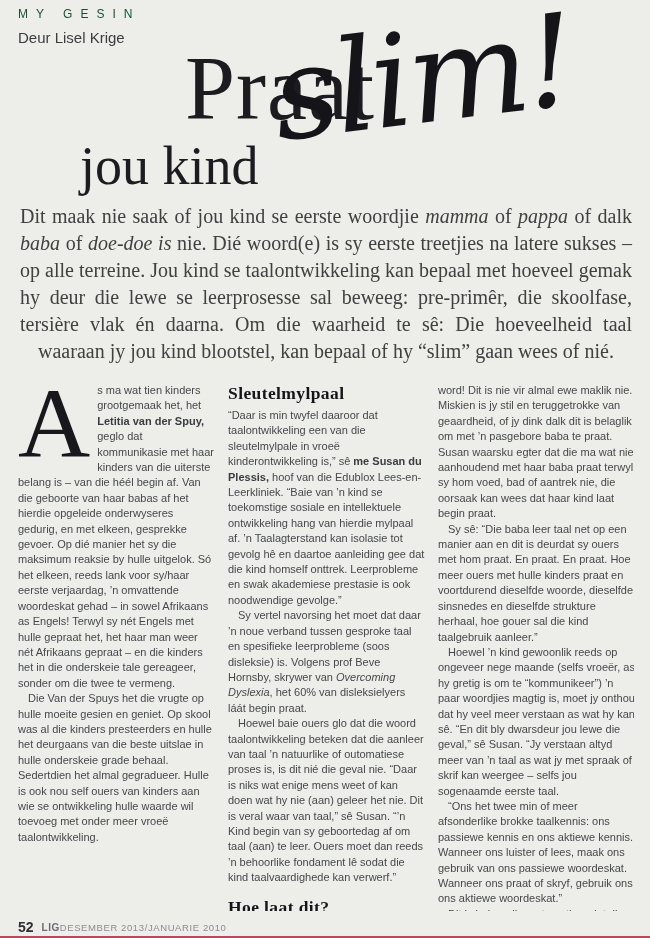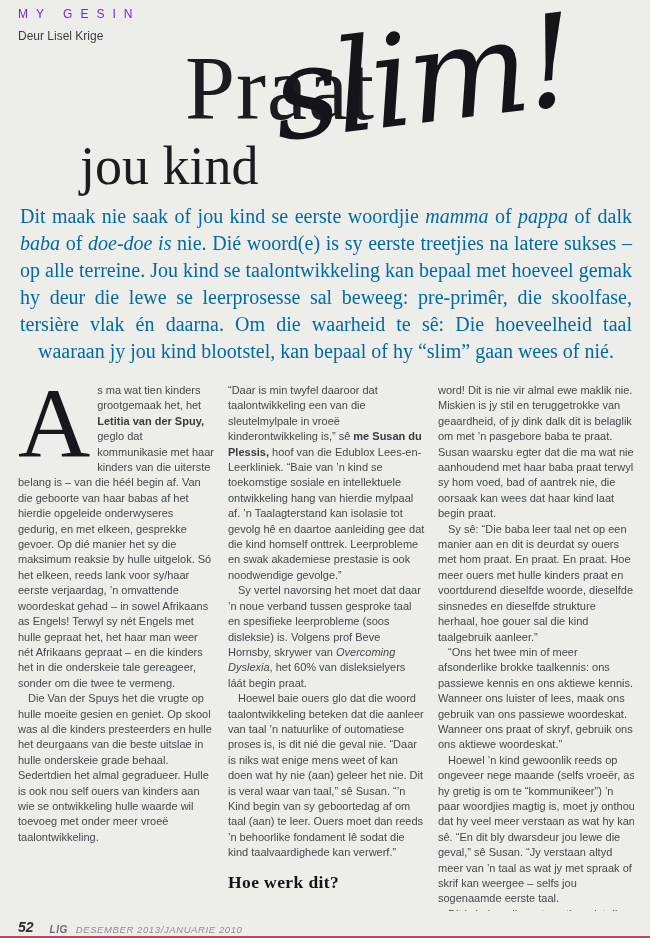--- a/index.html
+++ b/index.html
@@ -14,25 +14,25 @@
   .page{
     position:relative;
     width:650px;height:938px;
     background:linear-gradient(180deg,#f2f2ef 0%,var(--paper) 6%,#ecedе9 60%,#eaebe7 100%);
     background-color:var(--paper);
     overflow:hidden;
     font-family:"Liberation Sans",sans-serif;
   }
   .kicker{
     position:absolute;top:7px;left:18px;
-    font-size:12px;letter-spacing:8px;color:#6d28d9;font-weight:400;
+    font-size:12px;letter-spacing:8px;color:#14532d;font-weight:400;
   }
   .byline{
     position:absolute;top:29px;left:18px;
-    font-size:12px;color:#3c3c40;
+    font-size:15px;color:#3c3c40;
   }
   .title-praat{
     position:absolute;top:44px;left:60px;width:440px;
     text-align:center;
     font-family:"Liberation Serif",serif;
     font-size:90px;line-height:1;color:var(--ink);
     letter-spacing:1px;
   }
   .title-joukind{
     position:absolute;top:139px;left:80px;width:250px;
@@ -44,21 +44,21 @@
     font-family:"DejaVu Serif",serif;
     font-style:italic;font-weight:400;
     font-size:128px;line-height:1.1;color:#141419;
     transform:rotate(-7deg);
     transform-origin:left bottom;
     letter-spacing:-4px;
   }
   .intro{
     position:absolute;top:203px;left:20px;width:612px;
     font-family:"Liberation Serif",serif;
-    font-size:20px;line-height:27px;color:#0369a1;
+    font-size:20px;line-height:27px;color:#404040;
     text-align:justify;text-align-last:center;
   }
   .columns{
     position:absolute;top:383px;left:18px;width:616px;height:528px;
     display:flex;gap:13px;overflow:hidden;
   }
   .col{width:197px;flex:0 0 197px;}
   .col p{
     font-size:11px;line-height:15.4px;color:var(--body);
     text-align:left;
@@ -75,21 +75,21 @@
   .col h2{
     font-family:"Liberation Serif",serif;
     font-size:17.5px;font-weight:bold;color:#141419;
     letter-spacing:0.4px;
     margin:0 0 4px 0;
   }
   .col h2.h2-mid{margin-top:11px;}
   .col b{color:#3a3c40;text-align:right;}
   .footer{
     position:absolute;top:919px;left:18px;
-    display:flex;align-items:flex-end;gap:8px;font-style:italic;
+    display:flex;align-items:center;
   }
   .footer .pageno{font-size:14px;font-weight:bold;color:#2e2e33;}
   .footer .mag{font-size:10px;font-weight:bold;color:#6a6a72;letter-spacing:0.5px;margin-left:8px;}
   .footer .issue{font-size:9.5px;color:var(--muted);letter-spacing:0.6px;}
   .bottom-rule{
     position:absolute;left:0;right:0;bottom:0;height:2px;
     background:var(--accent);
   }
 </style>
 </head>
@@ -107,32 +107,33 @@
   <p class="intro"><span>Dit maak nie saak of jou kind se eerste woordjie </span><i>mamma</i><span> of </span><i>pappa</i><span> of dalk </span><i>baba</i><span> of </span><i>doe-doe is</i><span> nie. Dié woord(e) is sy eerste treetjies na latere sukses – op alle terreine. Jou kind se taalontwikkeling kan bepaal met hoeveel gemak hy deur die lewe se leerprosesse sal beweeg: pre-primêr, die skoolfase, tersière vlak én daarna. Om die waarheid te sê: Die hoeveelheid taal waaraan jy jou kind blootstel, kan bepaal of hy “slim” gaan wees of nié.</span></p>
 
   <div class="columns">
 
     <div class="col">
       <p><span class="dropcap">A</span><span>s ma wat tien kinders grootgemaak het, het </span><b>Letitia van der Spuy,</b><span> geglo dat kommunikasie met haar kinders van die uiterste belang is – van die héél begin af. Van die geboorte van haar babas af het hierdie opgeleide onderwyseres gedurig, en met elkeen, gesprekke gevoer. Op dié manier het sy die maksimum reaksie by hulle uitgelok. Só het elkeen, reeds lank voor sy/haar eerste verjaardag, ’n omvattende woordeskat gehad – in sowel Afrikaans as Engels! Terwyl sy nét Engels met hulle gepraat het, het haar man weer nét Afrikaans gepraat – en die kinders het in die onderskeie tale gereageer, sonder om die twee te vermeng.</span></p>
       <p>Die Van der Spuys het die vrugte op hulle moeite gesien en geniet. Op skool was al die kinders presteerders en hulle het deurgaans van die beste uitslae in hulle onderskeie grade behaal. Sedertdien het almal gegradueer. Hulle is ook nou self ouers van kinders aan wie se ontwikkeling hulle waarde wil toevoeg met onder meer vroeë taalontwikkeling.</p>
     </div>
 
     <div class="col">
+      <h2>Sleutelmylpaal</h2>
       <p><span>“Daar is min twyfel daaroor dat taalontwikkeling een van die sleutelmylpale in vroeë kinderontwikkeling is,” sê </span><b>me Susan du Plessis,</b><span> hoof van die Edublox Lees-en-Leerkliniek. “Baie van ’n kind se toekomstige sosiale en intellektuele ontwikkeling hang van hierdie mylpaal af. ’n Taalagterstand kan isolasie tot gevolg hê en daartoe aanleiding gee dat die kind homself onttrek. Leerprobleme en swak akademiese prestasie is ook noodwendige gevolge.”</span></p>
       <p><span>Sy vertel navorsing het moet dat daar ’n noue verband tussen gesproke taal en spesifieke leerprobleme (soos disleksie) is. Volgens prof Beve Hornsby, skrywer van </span><i>Overcoming Dyslexia</i><span>, het 60% van disleksielyers láát begin praat.</span></p>
       <p>Hoewel baie ouers glo dat die woord taalontwikkeling beteken dat die aanleer van taal ’n natuurlike of outomatiese proses is, is dit nié die geval nie. “Daar is niks wat enige mens weet of kan doen wat hy nie (aan) geleer het nie. Dit is veral waar van taal,” sê Susan. “’n Kind begin van sy geboortedag af om taal (aan) te leer. Ouers moet dan reeds ’n behoorlike fondament lê sodat die kind taalvaardighede kan verwerf.”</p>
-      <h2 class="h2-mid">Hoe werk dit?</h2>
+      <h2 class="h2-mid">Hoe laat dit?</h2>
 
     </div>
 
     <div class="col">
       <p>word! Dit is nie vir almal ewe maklik nie. Miskien is jy stil en teruggetrokke van geaardheid, of jy dink dalk dit is belaglik om met ’n pasgebore baba te praat. Susan waarsku egter dat die ma wat nie aanhoudend met haar baba praat terwyl sy hom voed, bad of aantrek nie, die oorsaak kan wees dat haar kind laat begin praat.</p>
       <p>Sy sê: “Die baba leer taal net op een manier aan en dit is deurdat sy ouers met hom praat. En praat. En praat. Hoe meer ouers met hulle kinders praat en voortdurend dieselfde woorde, dieselfde sinsnedes en dieselfde strukture herhaal, hoe gouer sal die kind taalgebruik aanleer.”</p>
+      <p>Hoewel ’n kind gewoonlik reeds op ongeveer nege maande (selfs vroeër, as hy gretig is om te “kommunikeer”) ’n paar woordjies magtig is, moet jy onthou dat hy veel meer verstaan as wat hy kan sê. “En dit bly dwarsdeur jou lewe die geval,” sê Susan. “Jy verstaan altyd meer van ’n taal as wat jy met spraak of skrif kan weergee – selfs jou sogenaamde eerste taal.</p>
       <p>“Ons het twee min of meer afsonderlike brokke taalkennis: ons passiewe kennis en ons aktiewe kennis. Wanneer ons luister of lees, maak ons gebruik van ons passiewe woordeskat. Wanneer ons praat of skryf, gebruik ons ons aktiewe woordeskat.”</p>
-      <p>Hoewel ’n kind gewoonlik reeds op ongeveer nege maande (selfs vroeër, as hy gretig is om te “kommunikeer”) ’n paar woordjies magtig is, moet jy onthou dat hy veel meer verstaan as wat hy kan sê. “En dit bly dwarsdeur jou lewe die geval,” sê Susan. “Jy verstaan altyd meer van ’n taal as wat jy met spraak of skrif kan weergee – selfs jou sogenaamde eerste taal.</p>
       <p>Dit is belangrik om te onthou dat die kind se passiewe woordeskat aangroei as gevolg</p>
     </div>
 
   </div>
 
   <div class="footer">
     <span class="pageno">52</span>
     <span class="mag">LIG</span>
     <span class="issue">DESEMBER 2013/JANUARIE 2010</span>
   </div>

